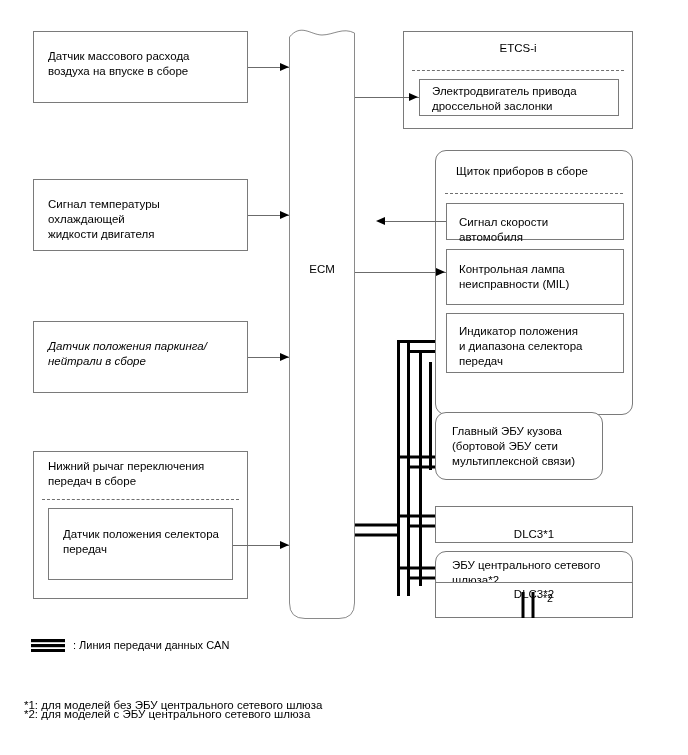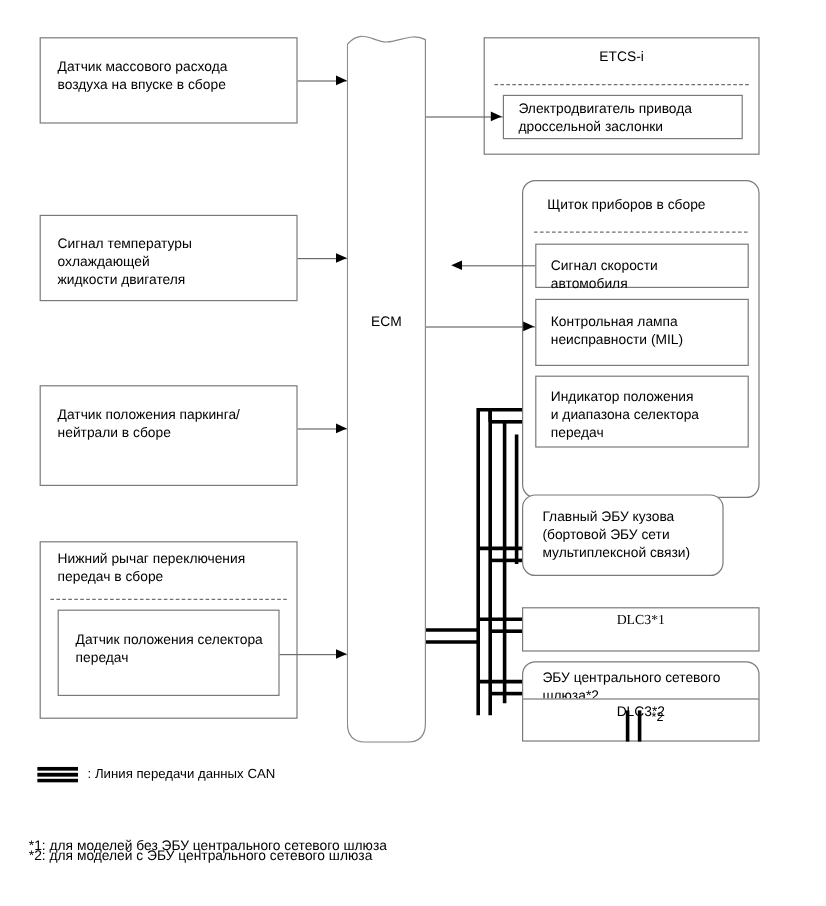--- a/index.html
+++ b/index.html
@@ -130,21 +130,21 @@
   <div class="box" style="left:33px; top:31px; width:215px; height:72px;">
     <div class="txt" style="top:17px;">Датчик массового расхода
 воздуха на впуске в сборе</div>
   </div>
 
   <div class="box" style="left:33px; top:179px; width:215px; height:72px;">
     <div class="txt" style="top:17px;">Сигнал температуры охлаждающей
 жидкости двигателя</div>
   </div>
 
-  <div class="box" style="left:33px; top:321px; width:215px; height:84px;">
+  <div class="box" style="left:33px; top:321px; width:215px; height:72px;font-style:italic;">
     <div class="txt" style="top:17px;">Датчик положения паркинга/
 нейтрали в сборе</div>
   </div>
 
   <div class="box" style="left:33px; top:451px; width:215px; height:148px;">
     <div class="txt" style="top:7px;">Нижний рычаг переключения
 передач в сборе</div>
     <div class="dashed-sep" style="left:8px; right:8px; top:47px;"></div>
   </div>
 
@@ -192,21 +192,21 @@
   </div>
 
 
   <div class="box rounded" style="left:435px; top:412px; width:168px; height:68px;">
     <div class="txt" style="top:11px; left:16px;">Главный ЭБУ кузова
 (бортовой ЭБУ сети
 мультиплексной связи)</div>
   </div>
 
   <div class="box" style="left:435px; top:506px; width:198px; height:37px;">
-    <div class="txt center" style="top:3px;font-family:Liberation Serif, serif;">DLC3*1</div>
+    <div class="txt center" style="top:20px;">DLC3*1</div>
   </div>
 
   <div class="box rounded" style="left:435px; top:551px; width:198px; height:41px;">
     <div class="txt" style="top:6px; left:16px;">ЭБУ центрального сетевого
 шлюза*2</div>
   </div>
 
   <div class="box" style="left:435px; top:582px; width:198px; height:36px;text-decoration:underline;">
     <div class="txt center" style="top:4px;">DLC3*2</div>
   </div>

